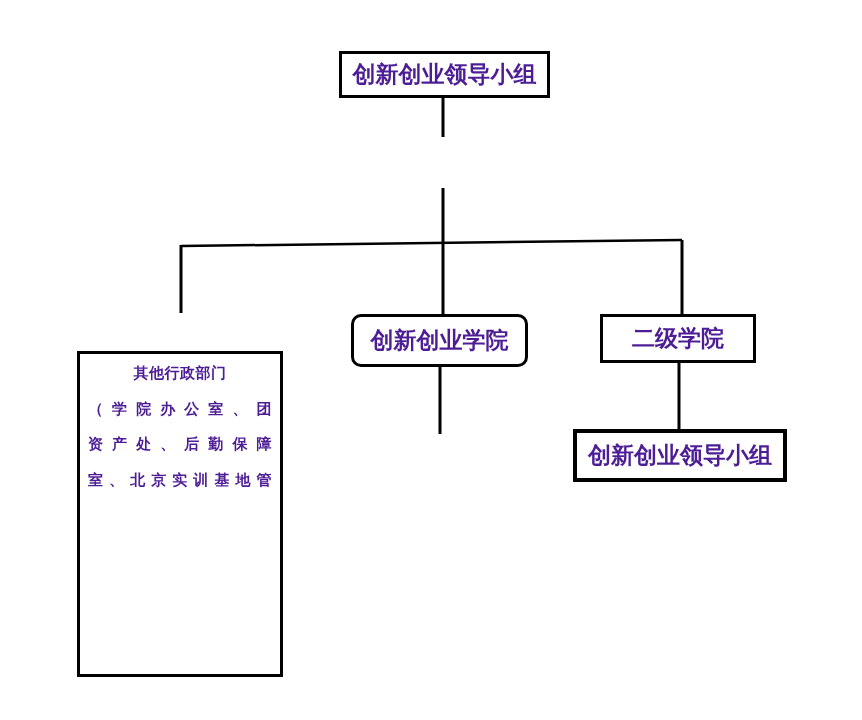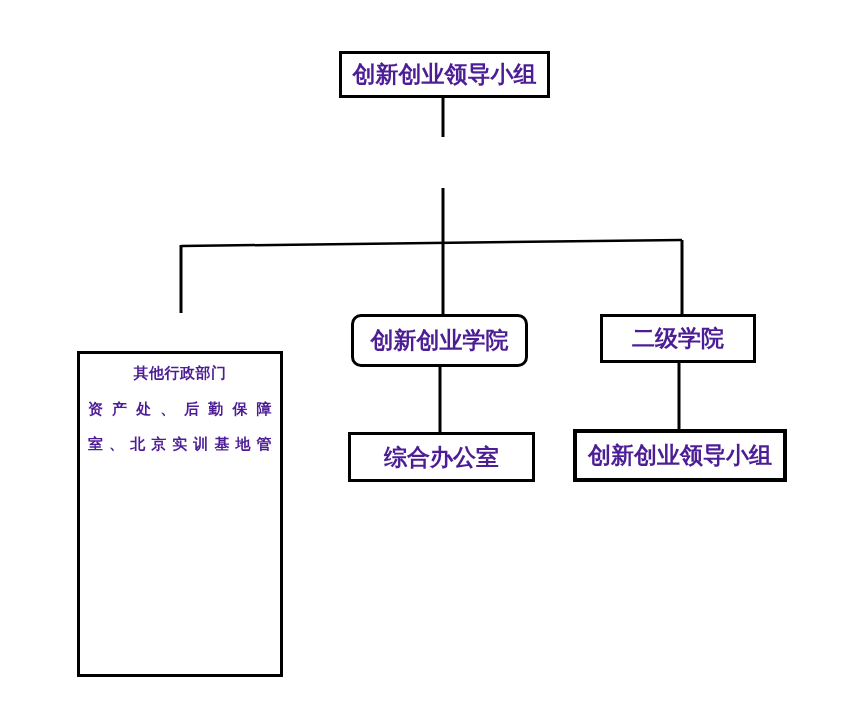--- a/index.html
+++ b/index.html
@@ -83,32 +83,30 @@
     <line x1="679" y1="362" x2="679" y2="431" stroke="#000000" stroke-width="3"></line>
   </svg>
 
   <div class="node node-top">
     <span>创新创业领导小组</span>
   </div>
 
 
   <div class="node node-other">
     <div class="tline first">其他行政部门</div>
+    <div class="tline">（学院办公室、团</div>
     <div class="tline">资产处、后勤保障</div>
     <div class="tline">室、北京实训基地管</div>
 
   </div>
 
   <div class="node node-cxcyxy">
     <span>创新创业学院</span>
   </div>
 
-  <div class="node node-zhbgs">
-    <span>综合办公室</span>
-  </div>
 
   <div class="node node-ejxy">
     <span>二级学院</span>
   </div>
 
   <div class="node node-ldxz2">
     <span>创新创业领导小组</span>
   </div>
 
 </div>

